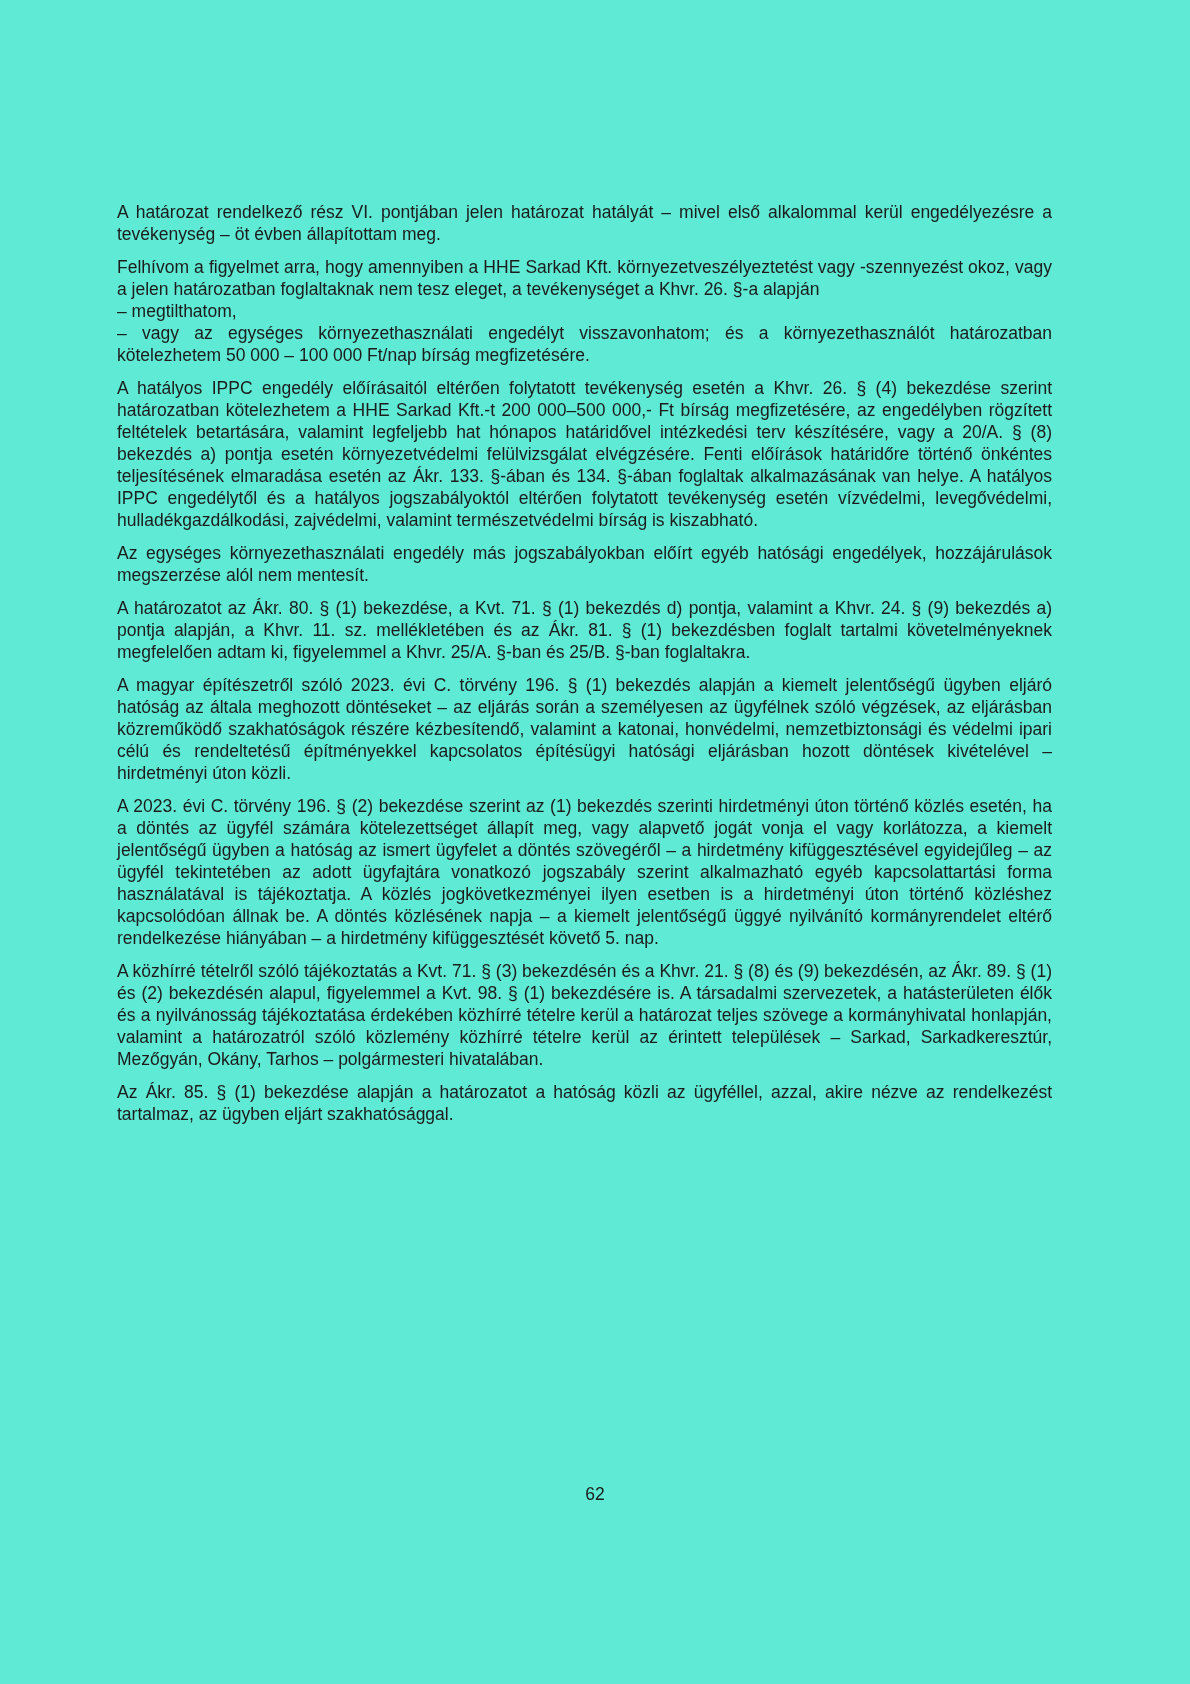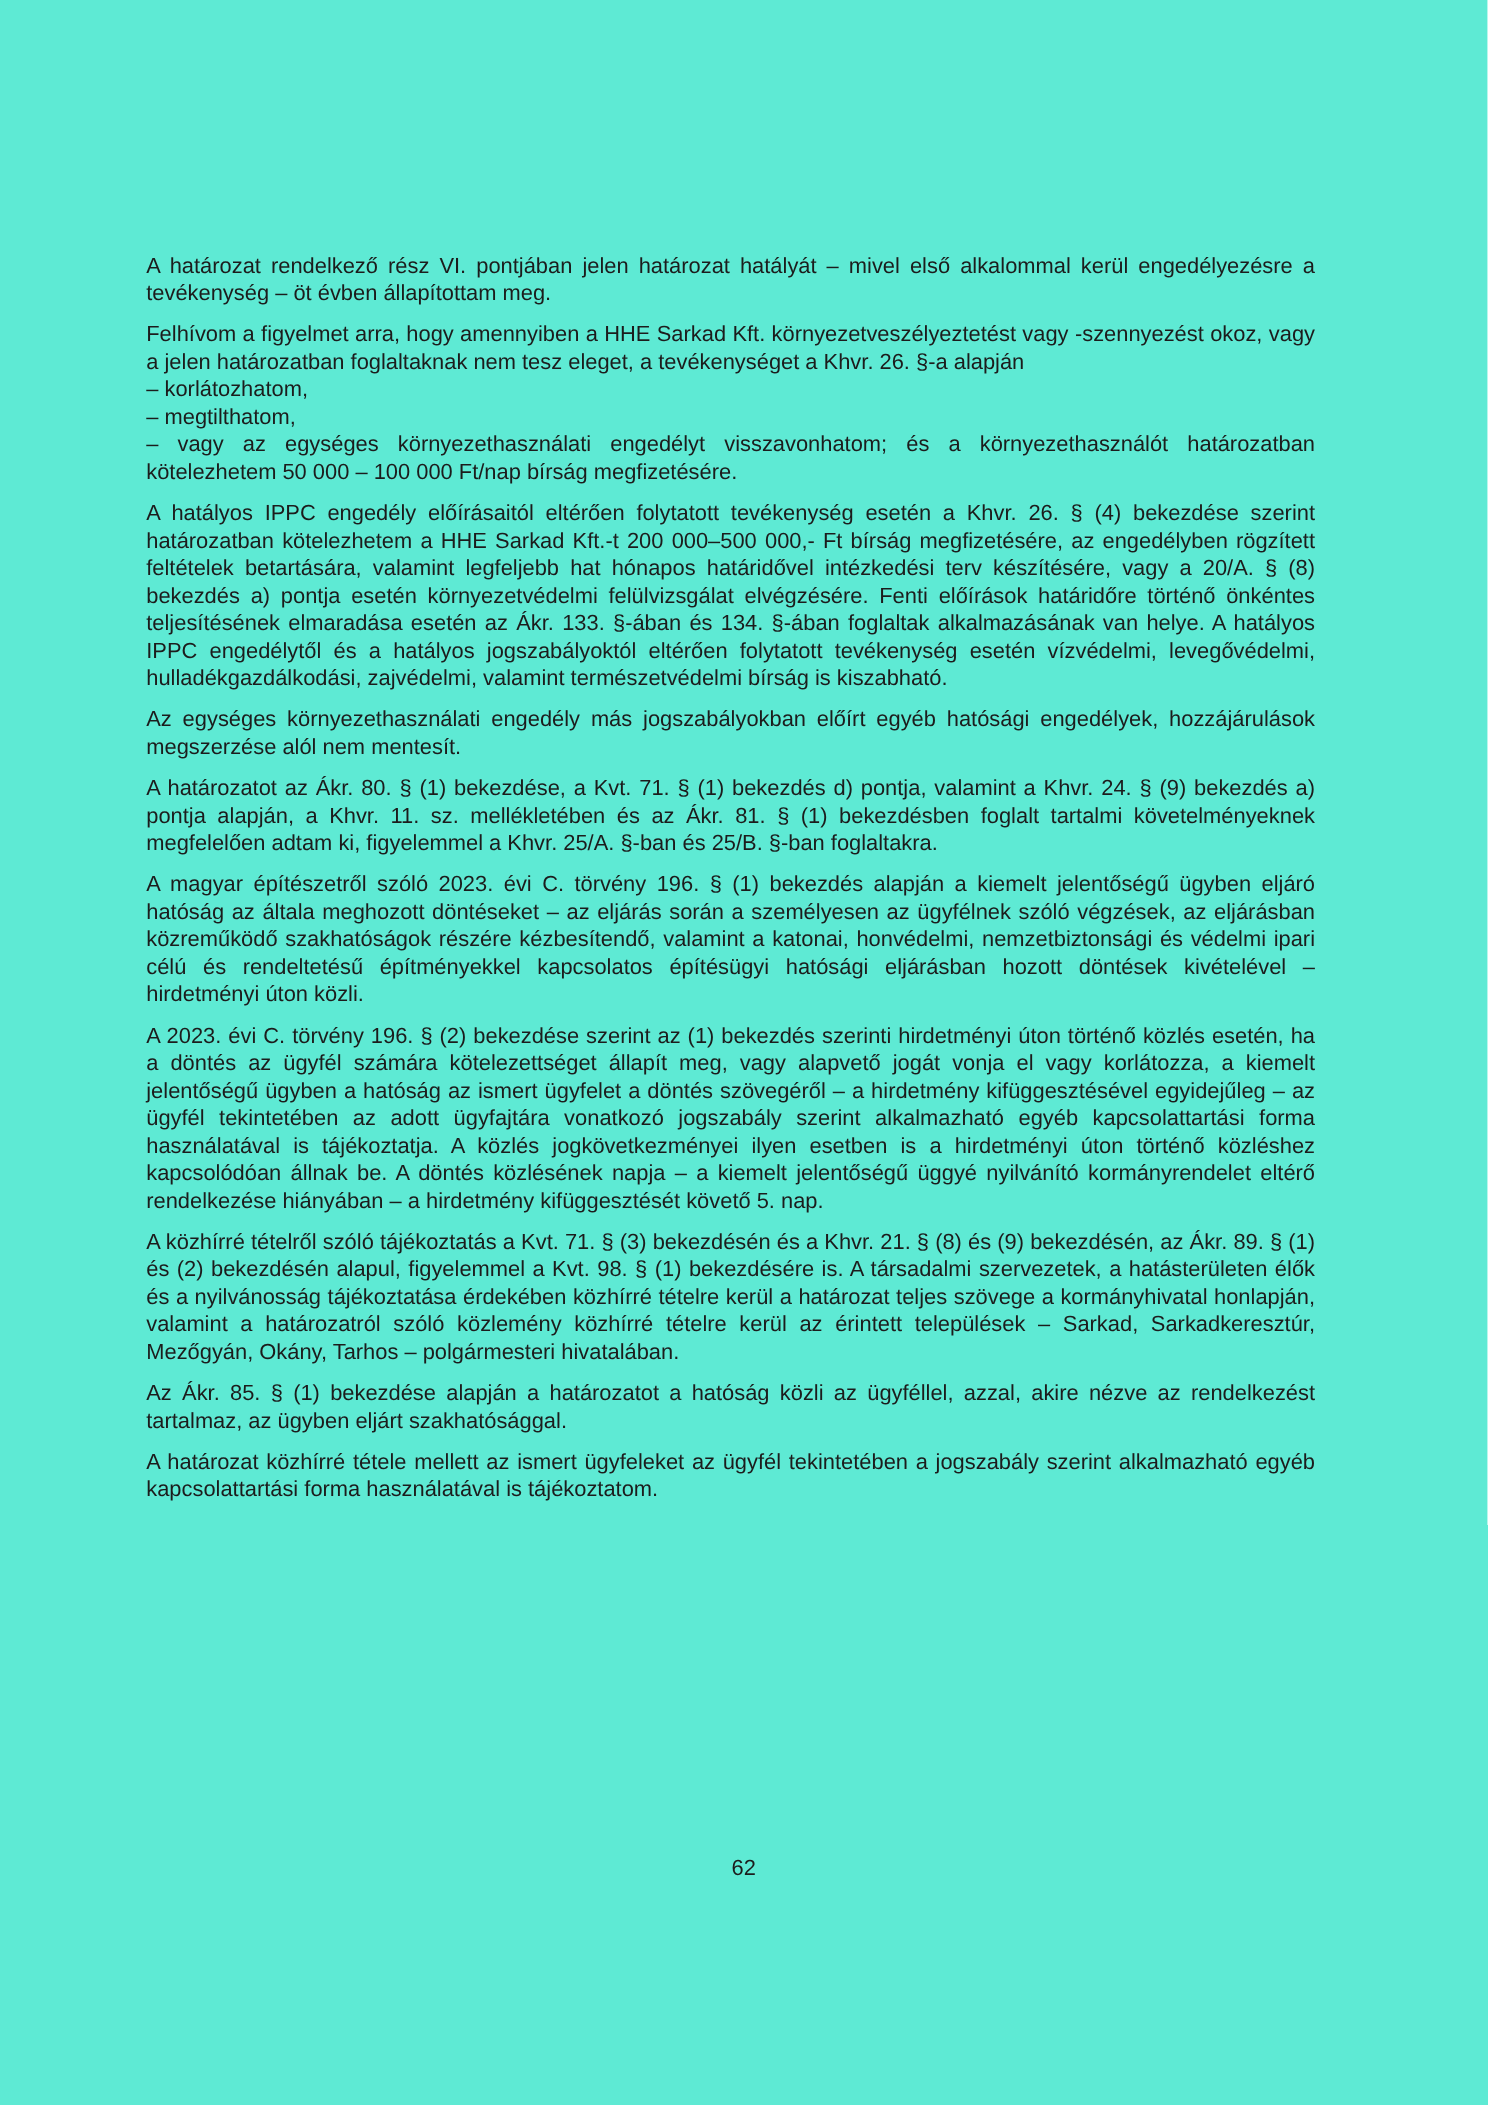--- a/index.html
+++ b/index.html
@@ -37,26 +37,24 @@
     color:#1c1c1c;
   }
 </style>
 </head>
 <body>
 
 <div class="page">
   <div class="content">
     <p>A határozat rendelkező rész VI. pontjában jelen határozat hatályát – mivel első alkalommal kerül engedélyezésre a tevékenység – öt évben állapítottam meg.</p>
     <p class="tight">Felhívom a figyelmet arra, hogy amennyiben a HHE Sarkad Kft. környezetveszélyeztetést vagy -szennyezést okoz, vagy a jelen határozatban foglaltaknak nem tesz eleget, a tevékenységet a Khvr. 26. §-a alapján</p>
-    <p class="tight">– korlátozhatom,</p>
     <p class="tight">– megtilthatom,</p>
     <p>– vagy az egységes környezethasználati engedélyt visszavonhatom; és a környezethasználót határozatban kötelezhetem 50&nbsp;000 – 100&nbsp;000 Ft/nap bírság megfizetésére.</p>
     <p>A hatályos IPPC engedély előírásaitól eltérően folytatott tevékenység esetén a Khvr. 26. § (4) bekezdése szerint határozatban kötelezhetem a HHE Sarkad Kft.-t 200&nbsp;000–500&nbsp;000,- Ft bírság megfizetésére, az engedélyben rögzített feltételek betartására, valamint legfeljebb hat hónapos határidővel intézkedési terv készítésére, vagy a 20/A. § (8) bekezdés a) pontja esetén környezetvédelmi felülvizsgálat elvégzésére. Fenti előírások határidőre történő önkéntes teljesítésének elmaradása esetén az Ákr. 133. §-ában és 134. §-ában foglaltak alkalmazásának van helye. A hatályos IPPC engedélytől és a hatályos jogszabályoktól eltérően folytatott tevékenység esetén vízvédelmi, levegővédelmi, hulladékgazdálkodási, zajvédelmi, valamint természetvédelmi bírság is kiszabható.</p>
     <p>Az egységes környezethasználati engedély más jogszabályokban előírt egyéb hatósági engedélyek, hozzájárulások megszerzése alól nem mentesít.</p>
     <p>A határozatot az Ákr. 80. § (1) bekezdése, a Kvt. 71. § (1) bekezdés d) pontja, valamint a Khvr. 24. § (9) bekezdés a) pontja alapján, a Khvr. 11. sz. mellékletében és az Ákr. 81. § (1) bekezdésben foglalt tartalmi követelményeknek megfelelően adtam ki, figyelemmel a Khvr. 25/A. §-ban és 25/B. §-ban foglaltakra.</p>
     <p>A magyar építészetről szóló 2023. évi C. törvény 196. § (1) bekezdés alapján a kiemelt jelentőségű ügyben eljáró hatóság az általa meghozott döntéseket – az eljárás során a személyesen az ügyfélnek szóló végzések, az eljárásban közreműködő szakhatóságok részére kézbesítendő, valamint a katonai, honvédelmi, nemzetbiztonsági és védelmi ipari célú és rendeltetésű építményekkel kapcsolatos építésügyi hatósági eljárásban hozott döntések kivételével – hirdetményi úton közli.</p>
     <p>A 2023. évi C. törvény 196. § (2) bekezdése szerint az (1) bekezdés szerinti hirdetményi úton történő közlés esetén, ha a döntés az ügyfél számára kötelezettséget állapít meg, vagy alapvető jogát vonja el vagy korlátozza, a kiemelt jelentőségű ügyben a hatóság az ismert ügyfelet a döntés szövegéről – a hirdetmény kifüggesztésével egyidejűleg – az ügyfél tekintetében az adott ügyfajtára vonatkozó jogszabály szerint alkalmazható egyéb kapcsolattartási forma használatával is tájékoztatja. A közlés jogkövetkezményei ilyen esetben is a hirdetményi úton történő közléshez kapcsolódóan állnak be. A döntés közlésének napja – a kiemelt jelentőségű üggyé nyilvánító kormányrendelet eltérő rendelkezése hiányában – a hirdetmény kifüggesztését követő 5. nap.</p>
     <p>A közhírré tételről szóló tájékoztatás a Kvt. 71. § (3) bekezdésén és a Khvr. 21. § (8) és (9) bekezdésén, az Ákr. 89. § (1) és (2) bekezdésén alapul, figyelemmel a Kvt. 98. § (1) bekezdésére is. A társadalmi szervezetek, a hatásterületen élők és a nyilvánosság tájékoztatása érdekében közhírré tételre kerül a határozat teljes szövege a kormányhivatal honlapján, valamint a határozatról szóló közlemény közhírré tételre kerül az érintett települések – Sarkad, Sarkadkeresztúr, Mezőgyán, Okány, Tarhos – polgármesteri hivatalában.</p>
     <p>Az Ákr. 85. § (1) bekezdése alapján a határozatot a hatóság közli az ügyféllel, azzal, akire nézve az rendelkezést tartalmaz, az ügyben eljárt szakhatósággal.</p>
-    <p>A határozat közhírré tétele mellett az ismert ügyfeleket az ügyfél tekintetében a jogszabály szerint alkalmazható egyéb kapcsolattartási forma használatával is tájékoztatom.</p>
   </div>
   <div class="page-footer">62</div>
 </div>
 
 </body></html>

